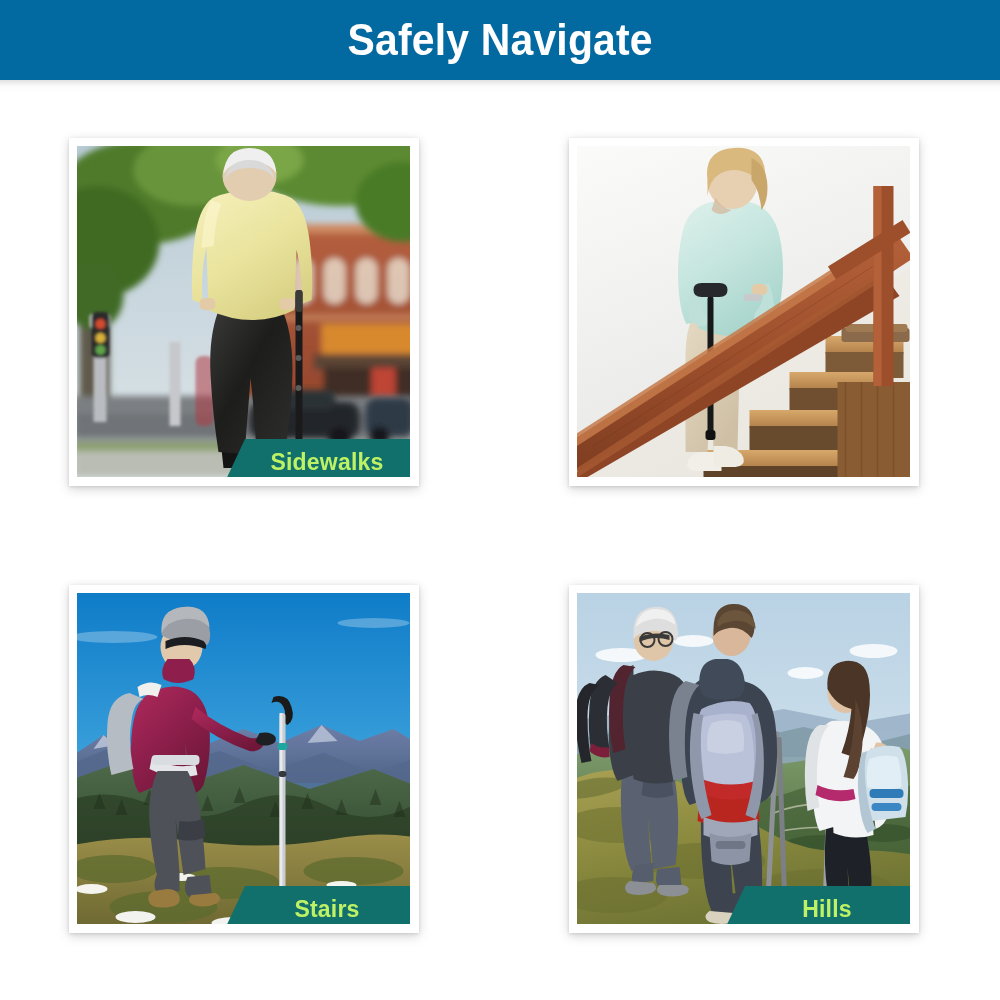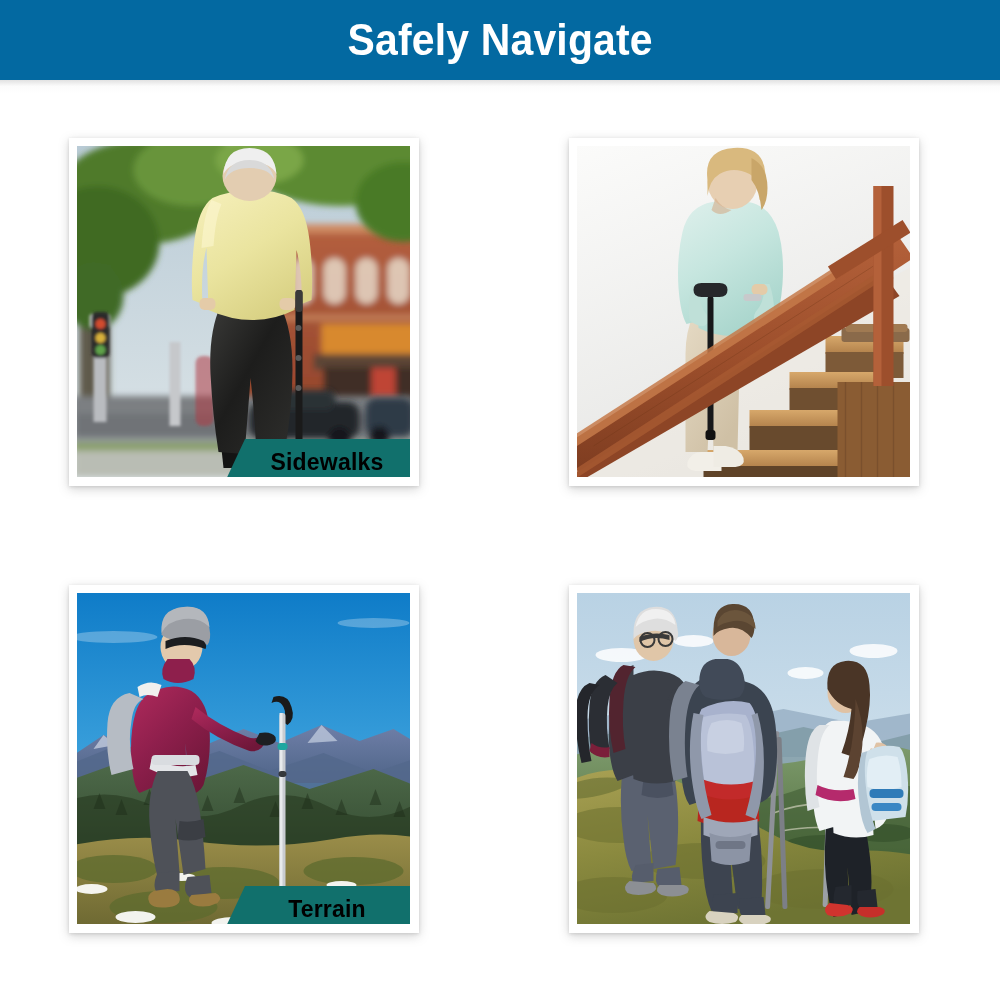--- a/index.html
+++ b/index.html
@@ -101,21 +101,21 @@
     justify-content: center;
     z-index: 7;
     clip-path: polygon(22px 0, 100% 0, 100% 100%, 0 100%);
   }
   .card .label-banner {
     right: -9px;
     bottom: -9px;
     width: 196px;
   }
   .label-text {
-    color: #000000;
+    color: #bef264;
     font-size: 23px;
     font-weight: bold;
     letter-spacing: 0.2px;
     line-height: 1;
     white-space: nowrap;
     padding-left: 12px;
   }
 </style>
 </head>
 <body>
@@ -449,21 +449,21 @@
             <path d="M114 284 q-6 14 2 20 l22 -4 l-2 -18 Z" fill="#4e5158"></path>
             <path d="M118 302 q-6 6 2 10 q12 4 24 -2 q6 -6 -2 -10 Z" fill="#9a7b3f"></path>
             <ellipse cx="108" cy="54" rx="21" ry="23" fill="#e3c9ac"></ellipse>
             <path d="M88 42 q0 -26 22 -28 q24 -2 26 22 q2 10 -2 16 q-8 -4 -22 -4 q-16 0 -24 -6 Z" fill="#9b9ea4"></path>
             <path d="M88 40 q-2 -24 22 -26 q24 -2 26 20 q-10 -10 -26 -8 q-16 2 -22 14 Z" fill="#b4b7bc"></path>
             <path d="M92 48 q20 -8 38 0 q4 4 2 8 q-22 -8 -40 0 Z" fill="#1b1d20"></path>
             <path d="M94 66 q-8 10 -4 20 q14 8 30 0 q4 -12 -4 -20 Z" fill="#8e1f4c"></path>
           </g>
         </svg>
         <div class="label-banner">
-          <span class="label-text">Terrain</span>
+          <span class="label-text">Stairs</span>
         </div>
       </div>
     </div>
 
     <div class="card pos-3">
       <div class="photo">
         <svg class="photo-canvas" viewBox="0 0 340 331" preserveAspectRatio="xMidYMid slice">
           <defs>
             <linearGradient id="hl-sky" x1="0" y1="0" x2="0" y2="1">
               <stop offset="0" stop-color="#b9d2e4"></stop>
@@ -592,17 +592,20 @@
             <path d="M282 106 q10 26 6 54 q-2 18 -8 26 l-10 -2 q8 -24 10 -46 q2 -20 2 -32 Z" fill="#5c4331"></path>
             <g>
               <path d="M294 158 q-6 10 -4 34 q2 24 8 36 l34 -4 q4 -20 2 -42 q-2 -22 -8 -28 q-18 -4 -32 4 Z" fill="#cfe0ea"></path>
               <path d="M296 166 q14 -6 28 -2 q4 12 4 30 q-18 6 -34 0 q-2 -18 2 -28 Z" fill="#e2eef5"></path>
               <rect x="296" y="196" width="34" height="9" rx="4" fill="#2f7bb8"></rect>
               <rect x="298" y="210" width="30" height="8" rx="4" fill="#3a87c4"></rect>
               <path d="M288 160 q-6 24 -2 52 q2 18 8 28 l8 -4 q-8 -22 -10 -46 q-2 -22 2 -32 Z" fill="#b2c6d4"></path>
             </g>
           </g>
         </svg>
+        <div class="label-banner">
+          <span class="label-text">Hills</span>
+        </div>
       </div>
     </div>
 
   </div>
 </div>
 
 </body></html>

